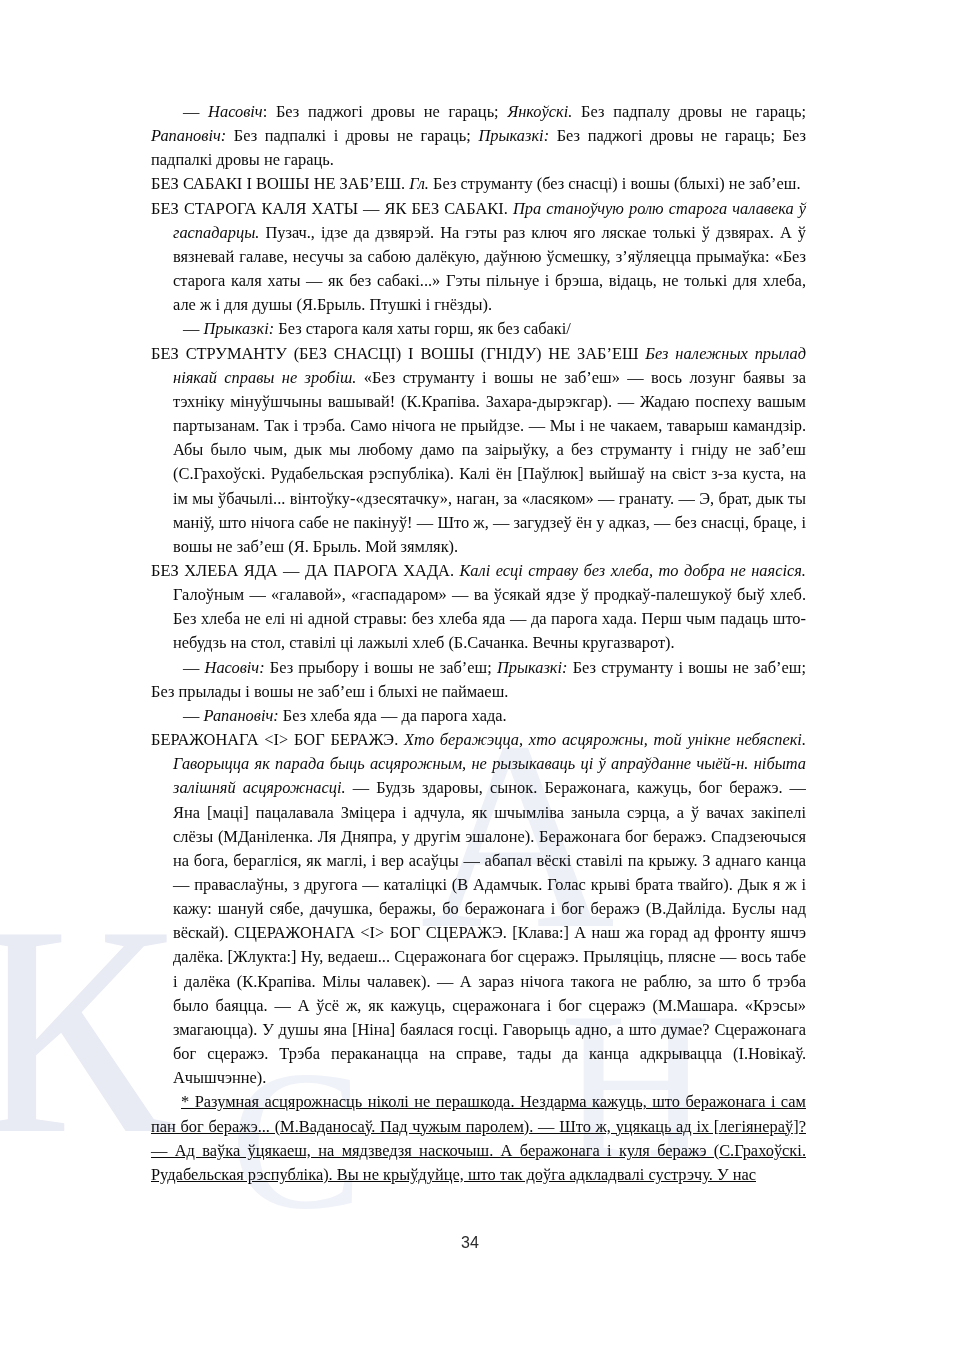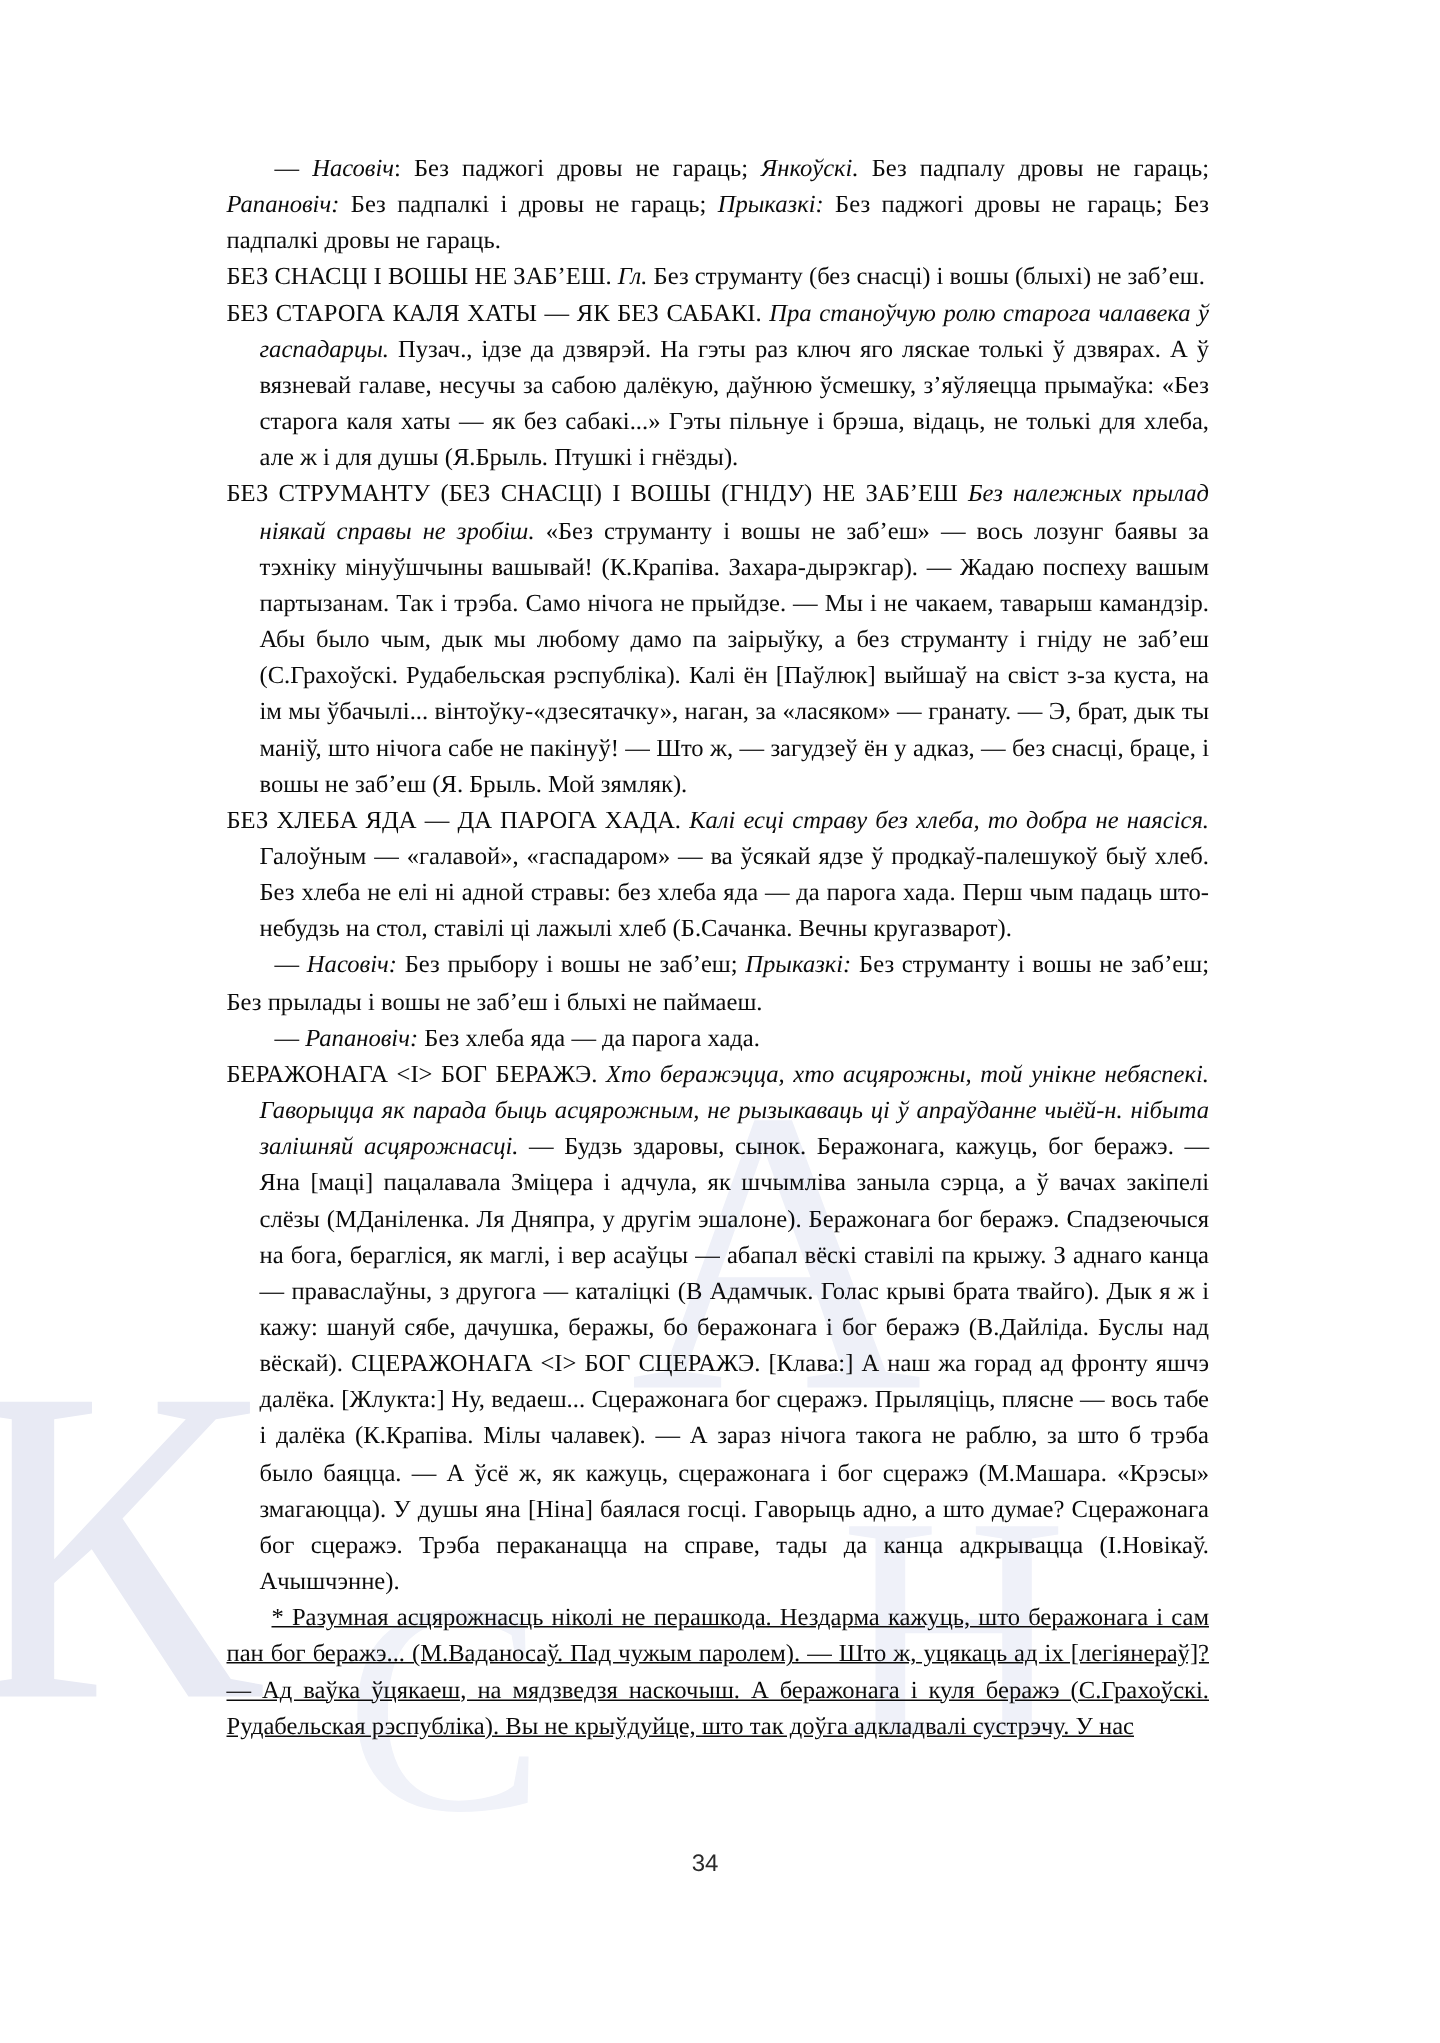--- a/index.html
+++ b/index.html
@@ -125,22 +125,23 @@
   <div class="wm-glyph wm-k">К</div>
   <div class="wm-glyph wm-ko">Ко</div>
   <div class="wm-glyph wm-a">А</div>
   <div class="wm-glyph wm-n">Н</div>
   <div class="wm-glyph wm-s">С</div>
 </div>
 
 <div id="page">
   <div id="text-column">
       <p class="para indent"><span>— </span><i>Насовіч</i><span>: Без паджогі дровы не гараць; </span><i>Янкоўскі.</i><span> Без падпалу дровы не гараць; </span><i>Рапановіч:</i><span> Без падпалкі і дровы не гараць; </span><i>Прыказкі:</i><span> Без паджогі дровы не гараць; Без падпалкі дровы не гараць.</span></p>
-      <p class="para entry"><span>БЕЗ СНАСЦІ І ВОШЫ НЕ ЗАБ’ЕШ. </span><i>Гл.</i><span> Без струманту (без снасці) і вошы (блыхі) не заб’еш.</span></p>
+      <p class="para entry"><span>БЕЗ САБАКІ І ВОШЫ НЕ ЗАБ’ЕШ. </span><i>Гл.</i><span> Без струманту (без снасці) і вошы (блыхі) не заб’еш.</span></p>
       <p class="para entry"><span>БЕЗ СТАРОГА КАЛЯ ХАТЫ — ЯК БЕЗ САБАКІ. </span><i>Пра станоўчую ролю старога чалавека ў гаспадарцы.</i><span> Пузач., ідзе да дзвярэй. На гэты раз ключ яго ляскае толькі ў дзвярах. А ў вязневай галаве, несучы за сабою далёкую, даўнюю ўсмешку, з’яўляецца прымаўка: «Без старога каля хаты — як без сабакі...» Гэты пільнуе і брэша, відаць, не толькі для хлеба, але ж і для душы (Я.Брыль. Птушкі і гнёзды).</span></p>
+      <p class="para indent"><span>— </span><i>Прыказкі:</i><span> Без старога каля хаты горш, як без сабакі/</span></p>
       <p class="para entry"><span>БЕЗ СТРУМАНТУ (БЕЗ СНАСЦІ) І ВОШЫ (ГНІДУ) НЕ ЗАБ’ЕШ </span><i>Без належных прылад ніякай справы не зробіш.</i><span> «Без струманту і вошы не заб’еш» — вось лозунг баявы за тэхніку мінуўшчыны вашывай! (К.Крапіва. Захара-дырэкгар). — Жадаю поспеху вашым партызанам. Так і трэба. Само нічога не прыйдзе. — Мы і не чакаем, таварыш камандзір. Абы было чым, дык мы любому дамо па заірыўку, а без струманту і гніду не заб’еш (С.Грахоўскі. Рудабельская рэспубліка). Калі ён [Паўлюк] выйшаў на свіст з-за куста, на ім мы ўбачылі... вінтоўку-«дзесятачку», наган, за «ласяком» — гранату. — Э, брат, дык ты маніў, што нічога сабе не пакінуў! — Што ж, — загудзеў ён у адказ, — без снасці, браце, і вошы не заб’еш (Я. Брыль. Мой зямляк).</span></p>
       <p class="para entry"><span>БЕЗ ХЛЕБА ЯДА — ДА ПАРОГА ХАДА. </span><i>Калі есці страву без хлеба, то добра не наясіся.</i><span> Галоўным — «галавой», «гаспадаром» — ва ўсякай ядзе ў продкаў-палешукоў быў хлеб. Без хлеба не елі ні адной стравы: без хлеба яда — да парога хада. Перш чым падаць што-небудзь на стол, ставілі ці лажылі хлеб (Б.Сачанка. Вечны кругазварот).</span></p>
       <p class="para indent"><span>— </span><i>Насовіч:</i><span> Без прыбору і вошы не заб’еш; </span><i>Прыказкі:</i><span> Без струманту і вошы не заб’еш; Без прылады і вошы не заб’еш і блыхі не паймаеш.</span></p>
       <p class="para indent"><span>— </span><i>Рапановіч:</i><span> Без хлеба яда — да парога хада.</span></p>
       <p class="para entry"><span>БЕРАЖОНАГА &lt;І&gt; БОГ БЕРАЖЭ. </span><i>Хто беражэцца, хто асцярожны, той унікне небяспекі. Гаворыцца як парада быць асцярожным, не рызыкаваць ці ў апраўданне чыёй-н. нібыта залішняй асцярожнасці.</i><span> — Будзь здаровы, сынок. Беражонага, кажуць, бог беражэ. — Яна [маці] пацалавала Зміцера і адчула, як шчымліва заныла сэрца, а ў вачах закіпелі слёзы (МДаніленка. Ля Дняпра, у другім эшалоне). Беражонага бог беражэ. Спадзеючыся на бога, берагліся, як маглі, і вер асаўцы — абапал вёскі ставілі па крыжу. З аднаго канца — праваслаўны, з другога — каталіцкі (В Адамчык. Голас крыві брата твайго). Дык я ж і кажу: шануй сябе, дачушка, беражы, бо беражонага і бог беражэ (В.Дайліда. Буслы над вёскай). СЦЕРАЖОНАГА &lt;І&gt; БОГ СЦЕРАЖЭ. [Клава:] А наш жа горад ад фронту яшчэ далёка. [Жлукта:] Ну, ведаеш... Сцеражонага бог сцеражэ. Прыляціць, плясне — вось табе і далёка (К.Крапіва. Мілы чалавек). — А зараз нічога такога не раблю, за што б трэба было баяцца. — А ўсё ж, як кажуць, сцеражонага і бог сцеражэ (М.Машара. «Крэсы» змагаюцца). У душы яна [Ніна] баялася госці. Гаворыць адно, а што думае? Сцеражонага бог сцеражэ. Трэба пераканацца на справе, тады да канца адкрывацца (І.Новікаў. Ачышчэнне).</span></p>
       <p class="para indent-star"><span>* Разумная асцярожнасць ніколі не перашкода. Нездарма кажуць, што беражонага і сам пан бог беражэ... (М.Ваданосаў. Пад чужым паролем). — Што ж, уцякаць ад іх [легіянераў]? — Ад ваўка ўцякаеш, на мядзведзя наскочыш. А беражонага і куля беражэ (С.Грахоўскі. Рудабельская рэспубліка). Вы не крыўдуйце, што так доўга адкладвалі сустрэчу. У нас</span></p>
     </div>
   <div id="page-number">34</div>
 </div>
 

